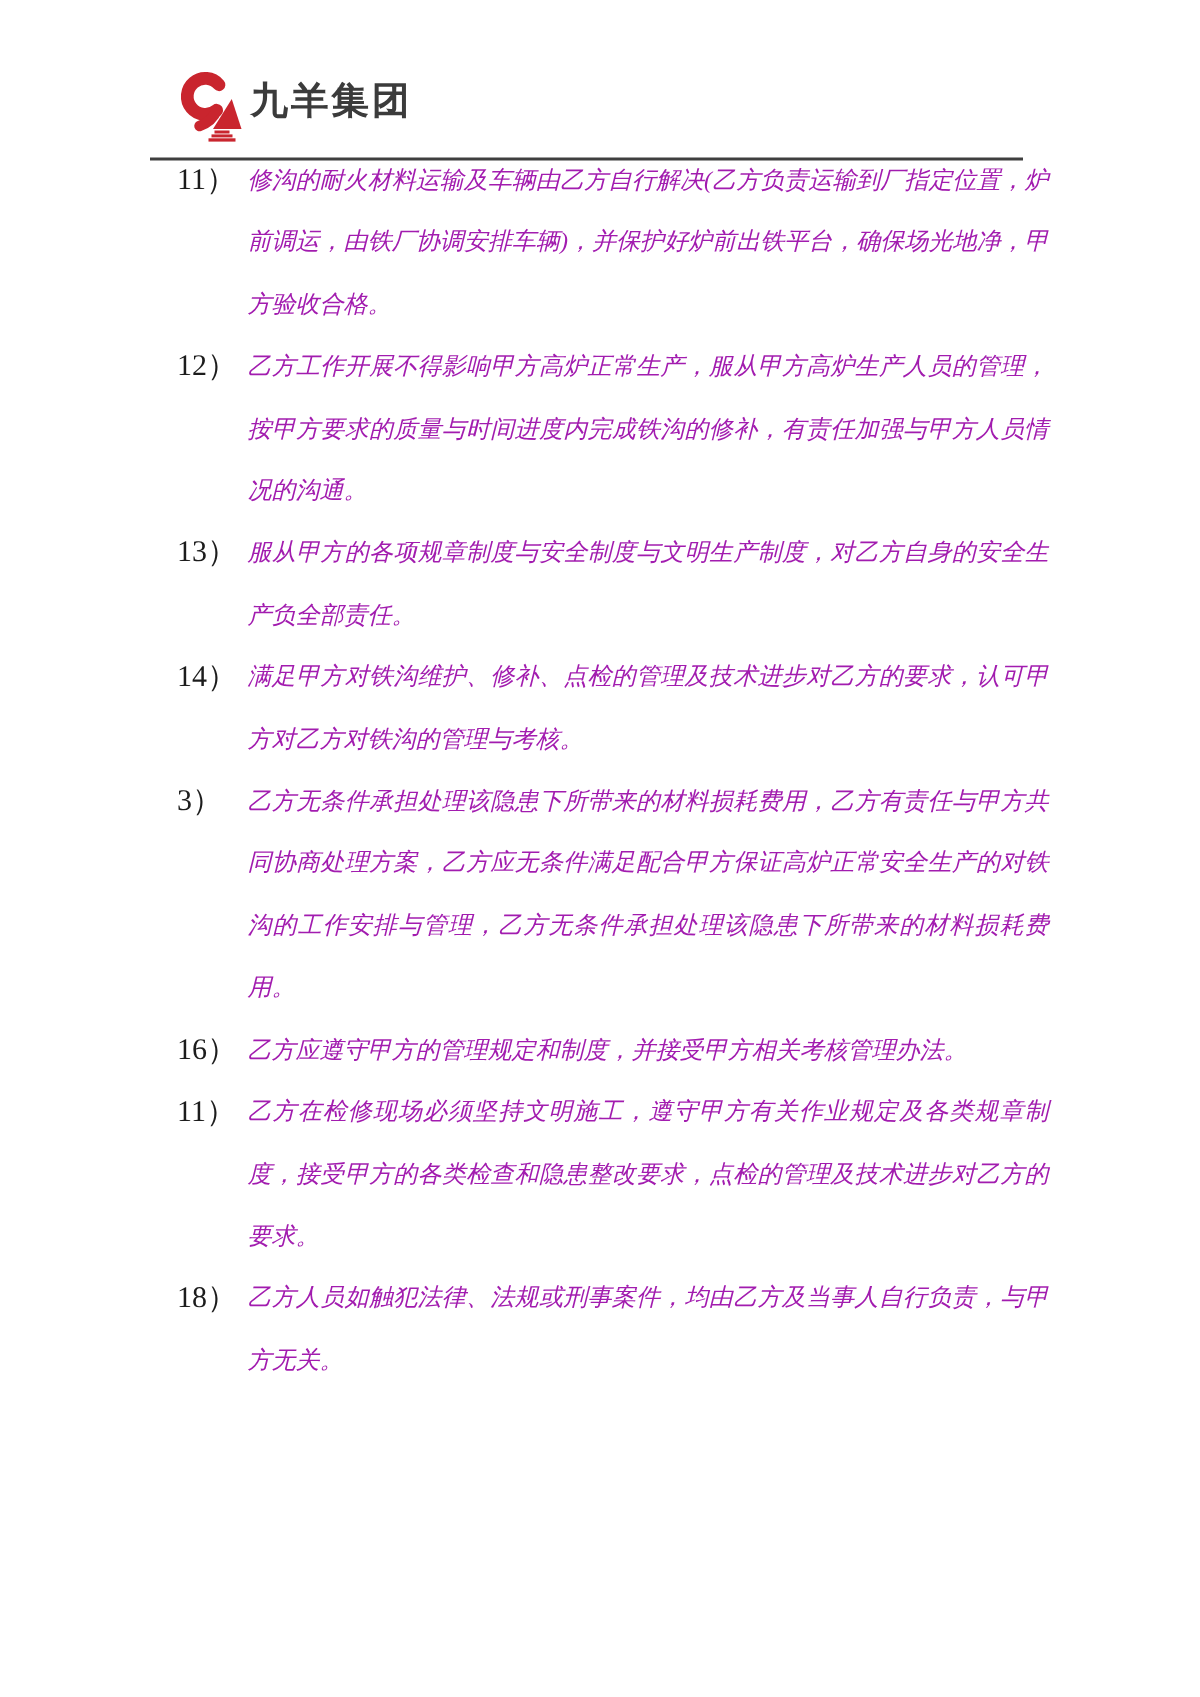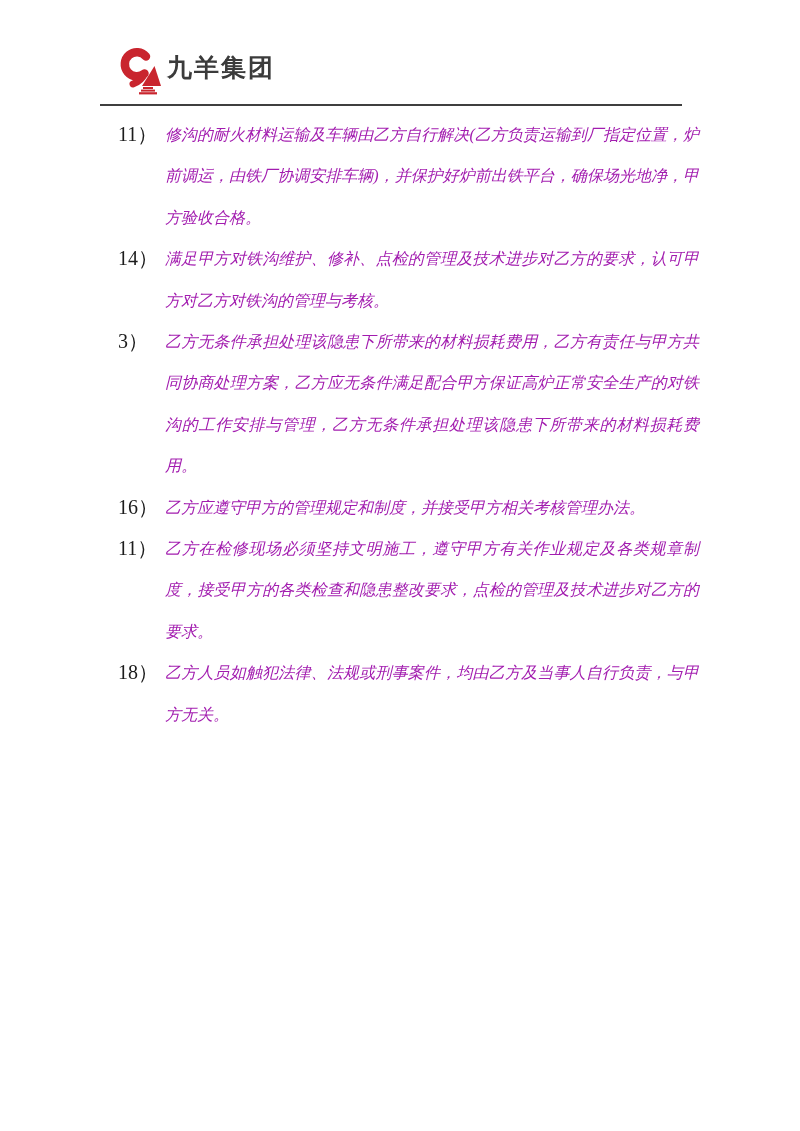--- a/index.html
+++ b/index.html
@@ -41,21 +41,21 @@
     font-weight: 600;
     color: #3b3b3b;
     letter-spacing: 2px;
     line-height: 1;
     transform: translateY(-4px);
   }
   
   .clauses {
     position: absolute;
     left: 118px;
-    top: 114px;
+    top: 100px;
     width: 584px;
     list-style: none;
   }
   .clause {
     display: flex;
     align-items: flex-start;
   }
   .clause-num {
     width: 47px;
     flex: 0 0 47px;
@@ -96,20 +96,28 @@
       <span class="brand-name">九羊集团</span>
     </div>
   </div>
 
   <ol class="clauses">
     <li class="clause">
       <span class="clause-num">11）</span>
       <span class="clause-text">修沟的耐火材料运输及车辆由乙方自行解决(乙方负责运输到厂指定位置，炉前调运，由铁厂协调安排车辆)，并保护好炉前出铁平台，确保场光地净，甲方验收合格。</span>
     </li>
     <li class="clause">
+      <span class="clause-num">12）</span>
+      <span class="clause-text">乙方工作开展不得影响甲方高炉正常生产，服从甲方高炉生产人员的管理，按甲方要求的质量与时间进度内完成铁沟的修补，有责任加强与甲方人员情况的沟通。</span>
+    </li>
+    <li class="clause">
+      <span class="clause-num">13）</span>
+      <span class="clause-text">服从甲方的各项规章制度与安全制度与文明生产制度，对乙方自身的安全生产负全部责任。</span>
+    </li>
+    <li class="clause">
       <span class="clause-num">14）</span>
       <span class="clause-text">满足甲方对铁沟维护、修补、点检的管理及技术进步对乙方的要求，认可甲方对乙方对铁沟的管理与考核。</span>
     </li>
     <li class="clause">
       <span class="clause-num">3）</span>
       <span class="clause-text">乙方无条件承担处理该隐患下所带来的材料损耗费用，乙方有责任与甲方共同协商处理方案，乙方应无条件满足配合甲方保证高炉正常安全生产的对铁沟的工作安排与管理，乙方无条件承担处理该隐患下所带来的材料损耗费用。</span>
     </li>
     <li class="clause">
       <span class="clause-num">16）</span>
       <span class="clause-text">乙方应遵守甲方的管理规定和制度，并接受甲方相关考核管理办法。</span>

